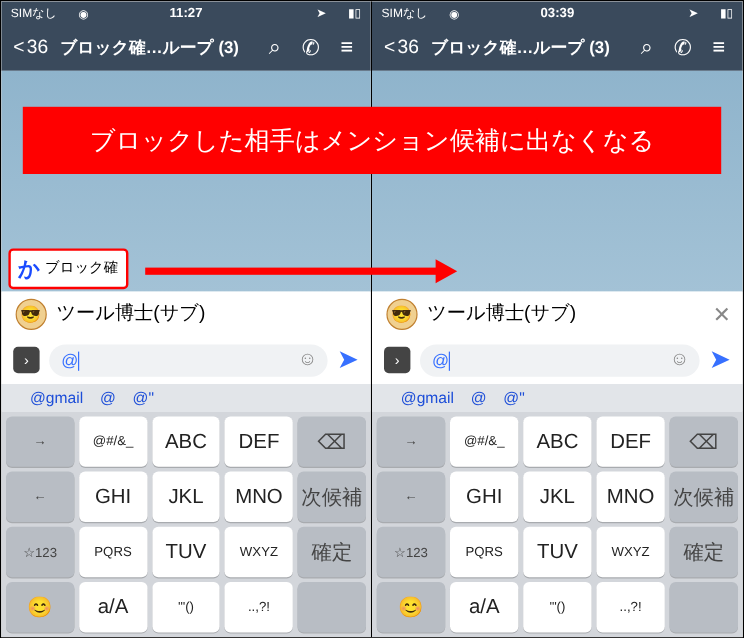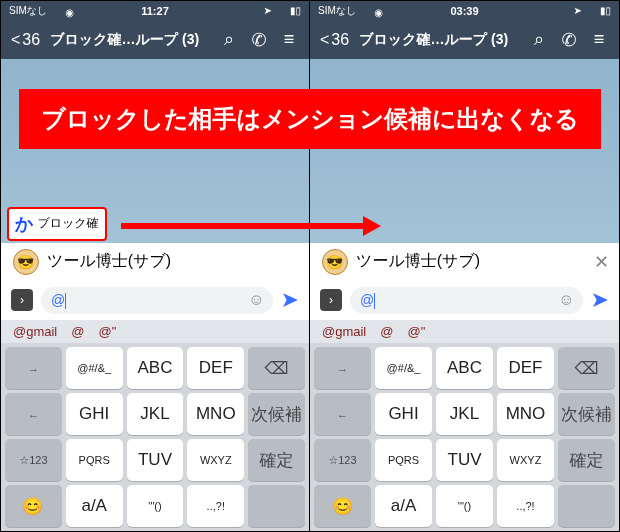--- a/index.html
+++ b/index.html
@@ -20,29 +20,29 @@
   .mention-list{background:#fff;display:flex;align-items:center;gap:8px;padding:6px 12px;position:relative}
   .ml-avatar{width:26px;height:26px;border-radius:50%;background:#f0d090;border:1px solid #c08030;display:flex;align-items:center;justify-content:center;font-size:14px}
   .ml-close{position:absolute;right:10px;font-size:18px;color:#888}
   .input-row{background:#fff;display:flex;align-items:center;gap:8px;padding:6px 10px}
   .attach-ico{width:22px;height:22px;background:#444;border-radius:4px;color:#fff;display:flex;align-items:center;justify-content:center;font-size:12px}
   .text-field{flex:1;background:#f0f2f4;border-radius:16px;padding:5px 36px 5px 10px;font-size:14px;color:#3770ff;position:relative}
   .text-field .caret{display:inline-block;width:1px;height:16px;background:#3770ff;vertical-align:middle;animation:b 1s infinite}
   @keyframes b{50%{opacity:0}}
   .emoji-ico{position:absolute;right:8px;top:50%;transform:translateY(-50%);font-size:16px;color:#888}
   .send-ico{font-size:22px;color:#3770ff}
-  .predict-bar{background:#e2e5e9;display:flex;align-items:center;gap:14px;padding:4px 12px;font-size:13px;color:#7f1d1d}
+  .predict-bar{background:#e2e5e9;display:flex;align-items:center;gap:14px;padding:4px 24px;font-size:13px;color:#1d4ed8}
   .keyboard{background:#d3d6db;padding:4px;flex:1}
   .krow{display:flex;gap:4px;margin-bottom:4px}
   .krow:last-child{margin-bottom:0}
   .key{flex:1;background:#fff;border-radius:5px;height:42px;display:flex;align-items:center;justify-content:center;font-size:17px;color:#222;box-shadow:0 1px 0 rgba(0,0,0,.2)}
   .key.gray{background:#b8bdc4;color:#444}
   .key.func{font-size:11px}
   .panel-col{display:flex;flex-direction:column;height:100%}
-  .red-bar{position:absolute;top:88px;left:18px;right:18px;background:#f00;color:#fff;text-align:center;font-size:24px;font-weight:700;padding:14px 4px;z-index:30}
+  .red-bar{position:absolute;top:88px;left:18px;right:18px;background:#f00;color:#fff;text-align:center;font-size:21px;font-weight:400;padding:14px 4px;z-index:30}
   .red-arrow{position:absolute;top:218px;left:120px;width:260px;height:14px;z-index:28}
   .red-arrow .shaft{position:absolute;top:4px;left:0;right:16px;height:6px;background:#f00}
   .red-arrow .head{position:absolute;right:0;top:-3px;width:0;height:0;border-left:18px solid #f00;border-top:10px solid transparent;border-bottom:10px solid transparent}
 </style>
 </head>
 <body>
 
 <div class="panels">
   <div class="panel">
       <div class="panel-col">

